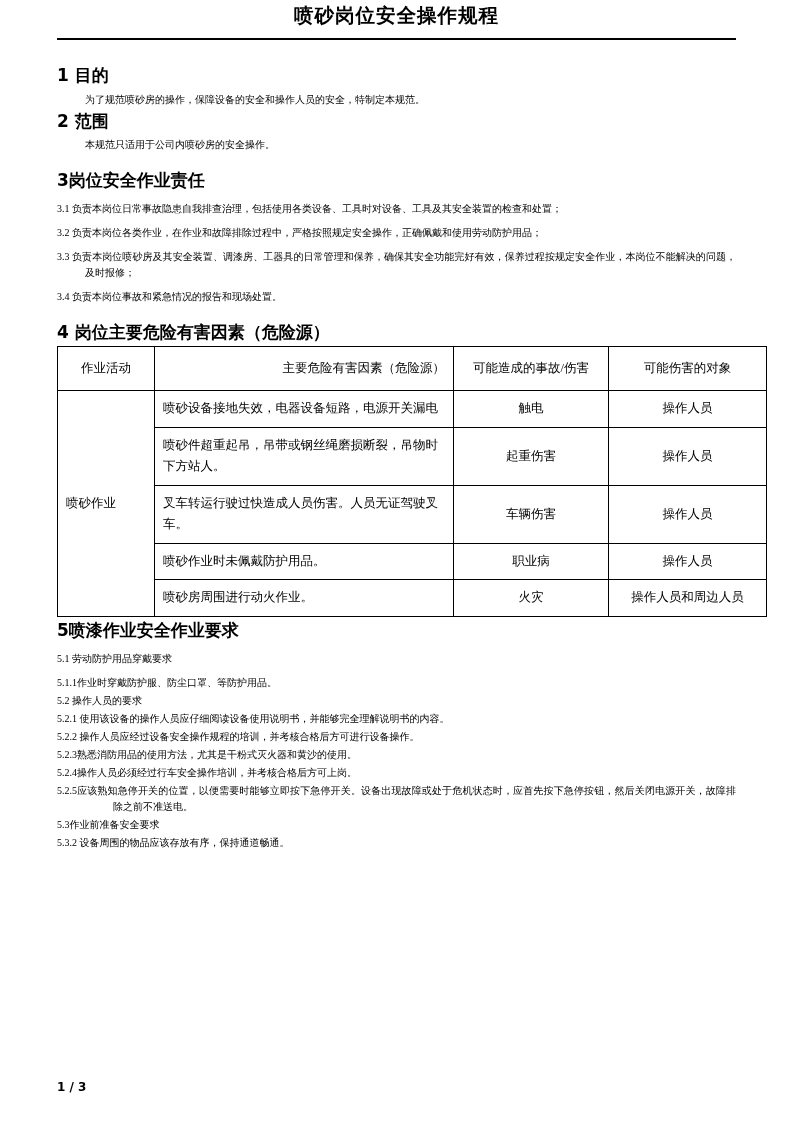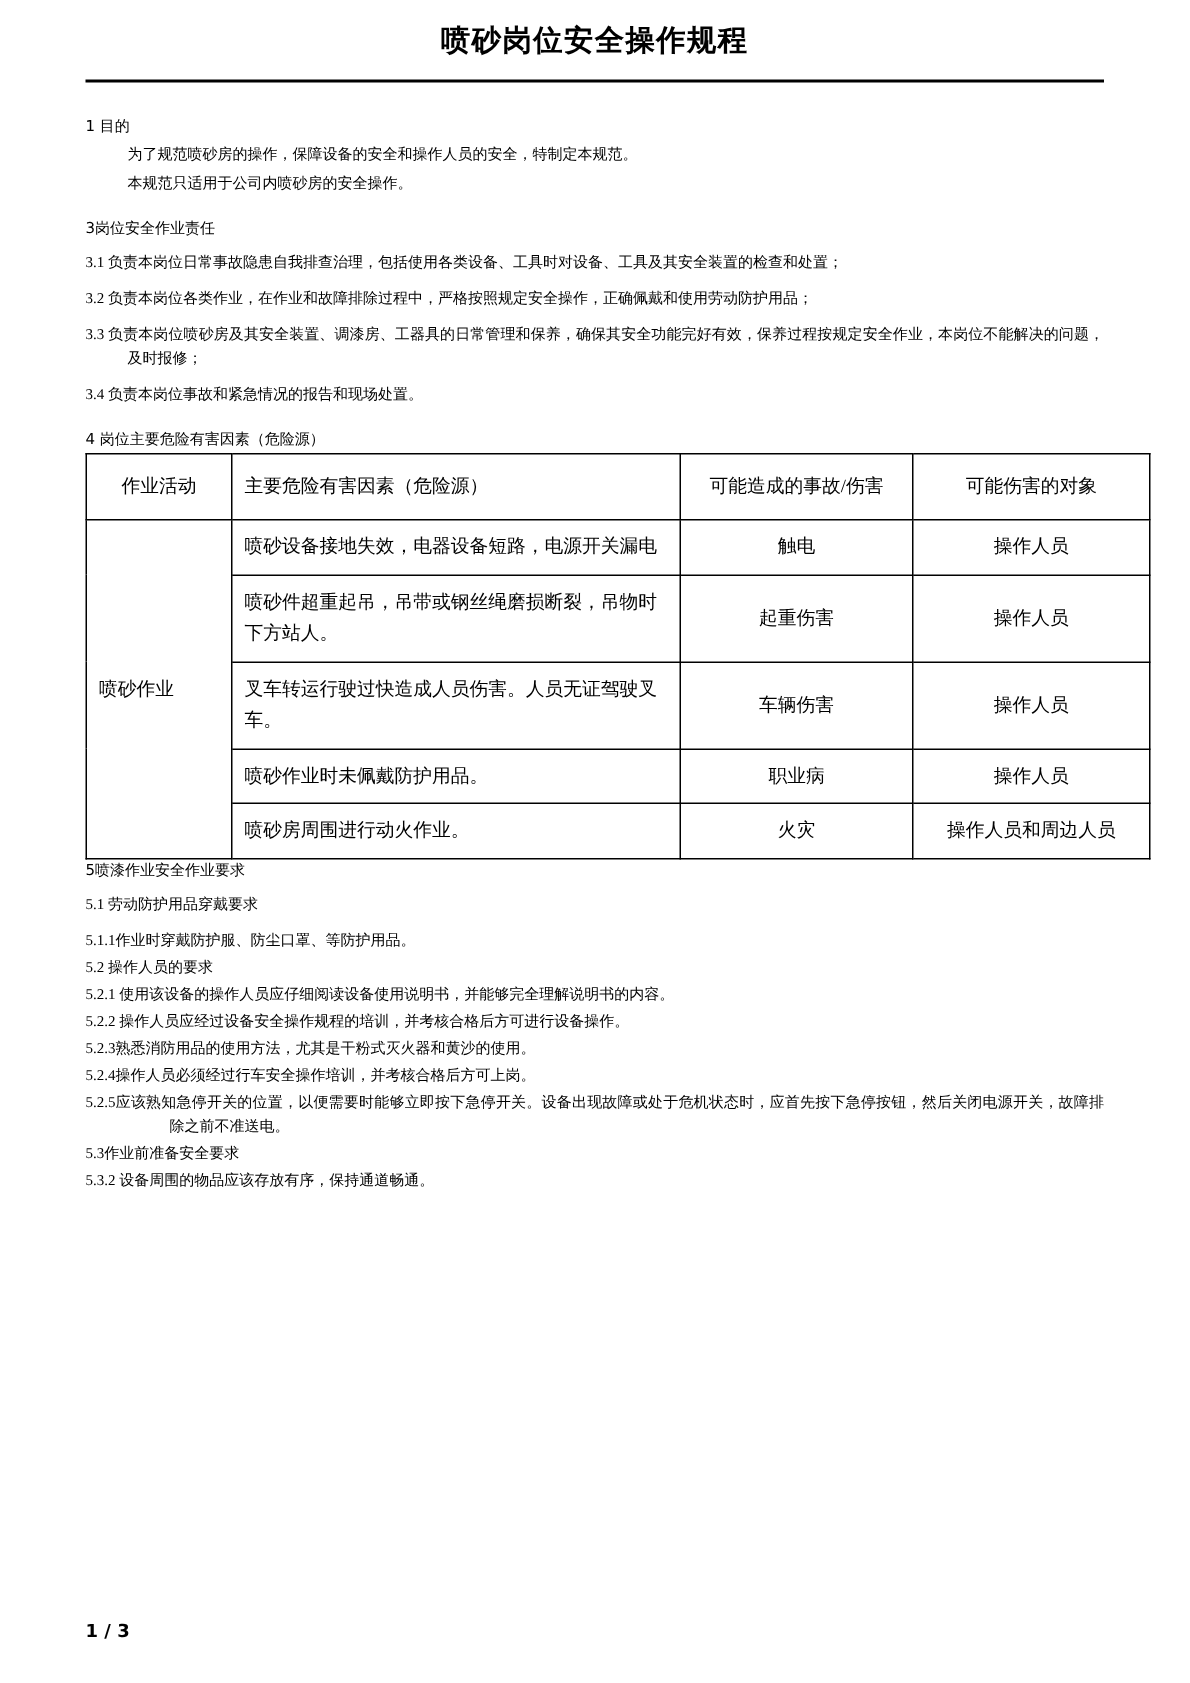--- a/index.html
+++ b/index.html
@@ -24,35 +24,35 @@
     padding: 0 57px;
   }
 
   
   .doc-title {
     text-align: center;
     font-family: "DejaVu Sans", "Liberation Sans", sans-serif;
     font-weight: bold;
     font-size: 19.5px;
     letter-spacing: 1px;
-    margin: 15px;
+    margin: 4px;
     line-height: 1.2;
   }
   .title-rule {
     border: none;
     border-top: 2px solid #000;
     margin: 11px 0 0 0;
     height: 0;
   }
 
   
   .sec-head {
     font-family: "DejaVu Sans", "Liberation Sans", sans-serif;
-    font-weight: normal;
-    font-size: 10px;
+    font-weight: bold;
+    font-size: 17px;
     line-height: 1.55;
     margin: 0;
   }
   .sec-head.gap-top { margin-top: 14px; }
 
   .body-line {
     font-size: 10px;
     line-height: 1.6;
     margin: 0;
     text-align: justify;
@@ -100,21 +100,21 @@
   }
   table.hazard td.c-target {
     width: 141px;
     text-align: center;
   }
   table.hazard tr.head td {
     text-align: center;
     padding-top: 11px;
     padding-bottom: 11px;
   }
-  table.hazard tr.head td.c-hazard { text-align: left; font-family: Liberation Serif, serif; }
+  table.hazard tr.head td.c-hazard { text-align: right; font-family: Liberation Serif, serif; }
   .rowspan-cell { text-align: center; }
 
   
   .footer {
     position: absolute;
     left: 57px;
     bottom: 28px;
     font-family: "DejaVu Sans", "Liberation Sans", sans-serif;
     font-weight: bold;
     font-size: 12px;
@@ -124,20 +124,21 @@
 <body>
 
 <div class="page">
 
   <h1 class="doc-title">喷砂岗位安全操作规程</h1>
   <hr class="title-rule">
 
   <div class="sec-head block-1">1 目的</div>
   <div class="body-line indent-2 sp-sm">为了规范喷砂房的操作，保障设备的安全和操作人员的安全，特制定本规范。</div>
 
+  <div class="sec-head">2 范围</div>
   <div class="body-line indent-2 sp-sm">本规范只适用于公司内喷砂房的安全操作。</div>
 
   <div class="sec-head gap-top">3岗位安全作业责任</div>
   <div class="body-line hang sp-md">3.1 负责本岗位日常事故隐患自我排查治理，包括使用各类设备、工具时对设备、工具及其安全装置的检查和处置；</div>
   <div class="body-line hang sp-md">3.2 负责本岗位各类作业，在作业和故障排除过程中，严格按照规定安全操作，正确佩戴和使用劳动防护用品；</div>
   <div class="body-line hang sp-md">3.3 负责本岗位喷砂房及其安全装置、调漆房、工器具的日常管理和保养，确保其安全功能完好有效，保养过程按规定安全作业，本岗位不能解决的问题，及时报修；</div>
   <div class="body-line hang sp-md">3.4 负责本岗位事故和紧急情况的报告和现场处置。</div>
 
   <div class="sec-head gap-top">4 岗位主要危险有害因素（危险源）</div>
 

